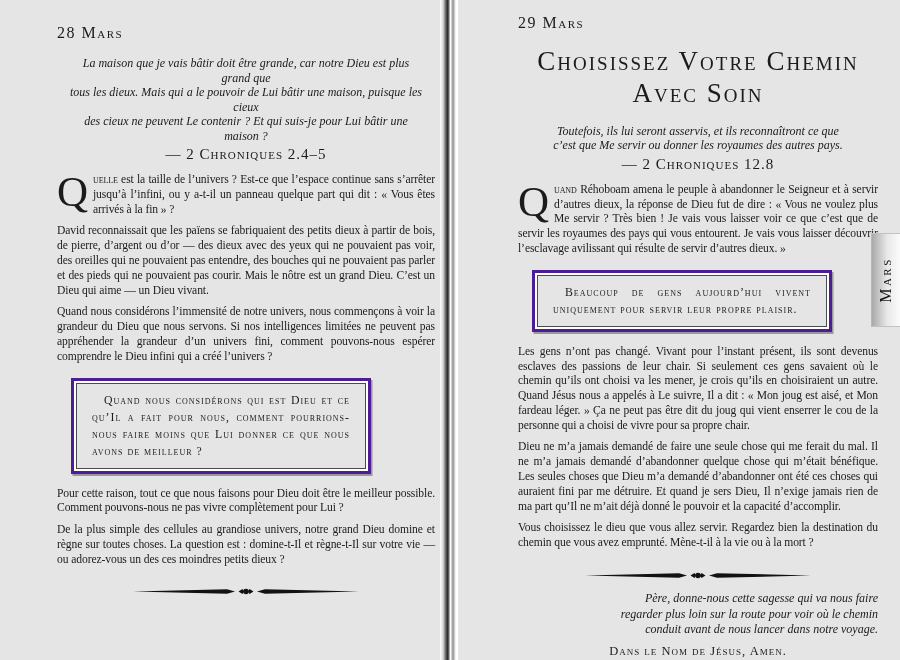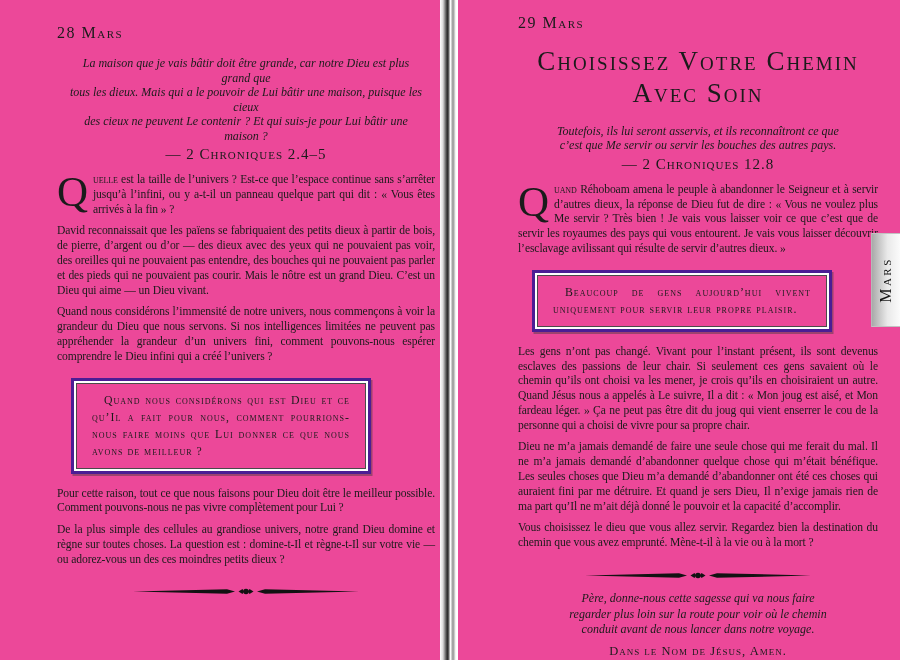--- a/index.html
+++ b/index.html
@@ -1,20 +1,20 @@
 <!DOCTYPE html>
 <html><head>
 <meta charset="utf-8">
 <style>
   html,body{margin:0;padding:0;}
   body{
     width:900px;height:660px;background:#ffffff;color:#1b1b1b;
     font-family:"Liberation Serif","DejaVu Serif",serif;overflow:hidden;
   }
-  .book{position:relative;width:900px;height:660px;background:#ec4899;}
+  .book{position:relative;width:900px;height:660px;background:#e5e5e5;}
 
   
   .page{position:absolute;top:0;height:660px;box-sizing:border-box;}
   .page-left{left:0;width:440px;padding:24px 5px 0 57px;}
   .page-right{left:458px;width:442px;padding:14px 22px 0 60px;}
 
   
   .spine{position:absolute;left:440px;top:0;width:18px;height:660px;
     background:linear-gradient(to right,#ffffff 0%,#dcdcdc 16%,#4a4a4a 36%,#262626 44%,#fdfdfd 58%,#909090 72%,#ffffff 88%);}
 
@@ -42,21 +42,21 @@
   .sc{font-variant:small-caps;}
 
   .callout{margin:13px 0 13px 14px;width:300px;box-sizing:border-box;
     border:3px solid #4c1d95;
     box-shadow:1.5px 2px 0 rgba(60,60,60,.45), inset 0 0 0 2px #ffffff, inset 0 0 0 3px #4a4a4a;
     padding:11px 18px;font-variant:small-caps;font-size:11.8px;line-height:17px;
     letter-spacing:1px;text-align:justify;text-indent:12px;}
 
   .divider{text-align:center;margin:14px 0 8px;}
   .divider svg{vertical-align:middle;}
-  .prayer{text-align:center;font-style:italic;font-size:12px;line-height:15.5px;margin-top:2px;}
+  .prayer{text-align:right;font-style:italic;font-size:12px;line-height:15.5px;margin-top:2px;}
   .closing{text-align:center;font-variant:small-caps;font-size:12.5px;
     letter-spacing:1px;margin-top:6px;}
 </style>
 </head>
 <body>
 
 <div class="book">
 
   <section class="page page-left">
     <div class="date">28 Mars</div>
@@ -93,21 +93,21 @@
   <div class="spine"></div>
 
   <section class="page page-right">
     <div class="date">29 Mars</div>
     <h1 class="title">
       <span class="tline">Choisissez Votre Chemin</span>
       <span class="tline">Avec Soin</span>
     </h1>
     <div class="epigraph">
       <div>Toutefois, ils lui seront asservis, et ils reconnaîtront ce que</div>
-      <div>c’est que Me servir ou servir les bouches des autres pays.</div>
+      <div>c’est que Me servir ou donner les royaumes des autres pays.</div>
     </div>
     <div class="scripture-ref">— 2 Chroniques 12.8</div>
 
     <p class="body lead">
       <span class="dropcap">Q</span><span class="sc">uand</span><span> Réhoboam amena le peuple à abandonner le Seigneur et à servir d’autres dieux, la réponse de Dieu fut de dire :  « Vous ne voulez plus Me servir ? Très bien ! Je vais vous laisser voir ce que c’est que de servir les royaumes des pays qui vous entourent. Je vais vous laisser découvrir l’esclavage avilissant qui résulte de servir d’autres dieux. »</span>
     </p>
 
     <div class="callout">Beaucoup de gens aujourd’hui vivent uniquement pour servir leur propre plaisir.</div>
 
     <p class="body">Les gens n’ont pas changé. Vivant pour l’instant présent, ils sont devenus esclaves des passions de leur chair. Si seulement ces gens savaient où le chemin qu’ils ont choisi va les mener, je crois qu’ils en choisiraient un autre. Quand Jésus nous a appelés à Le suivre, Il a dit :  « Mon joug est aisé, et Mon fardeau léger. » Ça ne peut pas être dit du joug qui vient enserrer le cou de la personne qui a choisi de vivre pour sa propre chair.</p>

